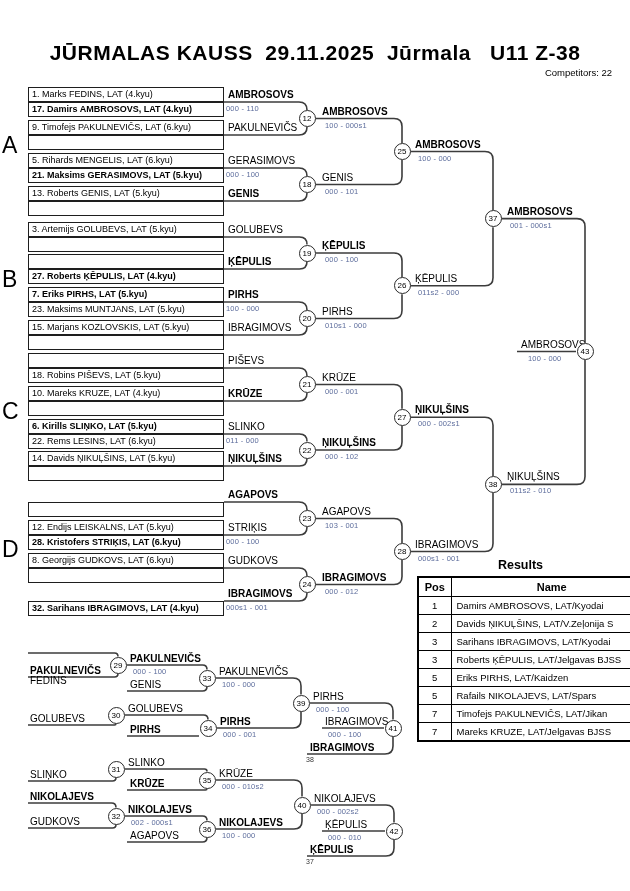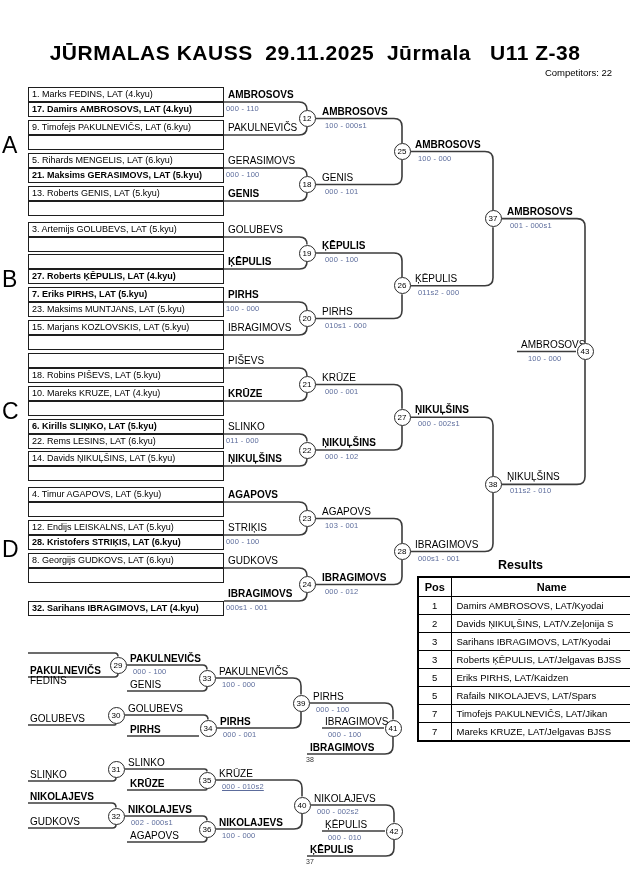--- a/index.html
+++ b/index.html
@@ -176,21 +176,20 @@
     <div class="ebox" style="left: 28px; top: 386px;">10. Mareks KRUZE, LAT (4.kyu)</div>
     <div class="ebox" style="left: 28px; top: 401px;"></div>
     <div class="lbl b" style="left: 228px; top: 388px;">KRŪZE</div>
     <div class="ebox b" style="left: 28px; top: 419px;">6. Kirills SLIŅKO, LAT (5.kyu)</div>
     <div class="ebox" style="left: 28px; top: 434px;">22. Rems LESINS, LAT (6.kyu)</div>
     <div class="lbl" style="left: 228px; top: 421px;">SLINKO</div>
     <div class="score" style="left: 226px; top: 436px;">011 - 000</div>
     <div class="ebox" style="left: 28px; top: 451px;">14. Davids ŅIKUĻŠINS, LAT (5.kyu)</div>
     <div class="ebox" style="left: 28px; top: 466px;"></div>
     <div class="lbl b" style="left: 228px; top: 453px;">ŅIKUĻŠINS</div>
-    <div class="ebox" style="left: 28px; top: 487px;">4. Timur AGAPOVS, LAT (5.kyu)</div>
     <div class="ebox" style="left: 28px; top: 502px;"></div>
     <div class="lbl b" style="left: 228px; top: 489px;">AGAPOVS</div>
     <div class="ebox" style="left: 28px; top: 520px;">12. Endijs LEISKALNS, LAT (5.kyu)</div>
     <div class="ebox b" style="left: 28px; top: 535px;">28. Kristofers STRIĶIS, LAT (6.kyu)</div>
     <div class="lbl" style="left: 228px; top: 522px;">STRIĶIS</div>
     <div class="score" style="left: 226px; top: 537px;">000 - 100</div>
     <div class="ebox" style="left: 28px; top: 553px;">8. Georgijs GUDKOVS, LAT (6.kyu)</div>
     <div class="ebox" style="left: 28px; top: 568px;"></div>
     <div class="lbl" style="left: 228px; top: 555px;">GUDKOVS</div>
     <div class="ebox b" style="left: 28px; top: 601px;">32. Sarihans IBRAGIMOVS, LAT (4.kyu)</div>
@@ -254,21 +253,21 @@
     <div class="lbl" style="left: 128px; top: 757px;">SLINKO</div>
     <div class="lbl b" style="left: 130px; top: 778px;">KRŪZE</div>
     <div class="lbl b" style="left: 128px; top: 804px;">NIKOLAJEVS</div>
     <div class="score" style="left: 131px; top: 818px;">002 - 000s1</div>
     <div class="lbl" style="left: 130px; top: 830px;">AGAPOVS</div>
     <div class="lbl" style="left: 219px; top: 666px;">PAKULNEVIČS</div>
     <div class="score" style="left: 222px; top: 680px;">100 - 000</div>
     <div class="lbl b" style="left: 220px; top: 716px;">PIRHS</div>
     <div class="score" style="left: 223px; top: 730px;">000 - 001</div>
     <div class="lbl" style="left: 219px; top: 768px;">KRŪZE</div>
-    <div class="score" style="left: 222px; top: 782px; text-decoration: underline;">000 - 010s2</div>
+    <div class="score" style="left: 222px; top: 782px;">000 - 010s2</div>
     <div class="lbl b" style="left: 219px; top: 817px;">NIKOLAJEVS</div>
     <div class="score" style="left: 222px; top: 831px;">100 - 000</div>
     <div class="lbl" style="left: 313px; top: 691px;">PIRHS</div>
     <div class="score" style="left: 316px; top: 705px;">000 - 100</div>
     <div class="lbl" style="left: 325px; top: 716px;">IBRAGIMOVS</div>
     <div class="score" style="left: 328px; top: 730px;">000 - 100</div>
     <div class="lbl b" style="left: 310px; top: 742px;">IBRAGIMOVS</div>
     <div class="small-n" style="left: 306px; top: 756px;">38</div>
     <div class="lbl" style="left: 314px; top: 793px;">NIKOLAJEVS</div>
     <div class="score" style="left: 317px; top: 807px;">000 - 002s2</div>

